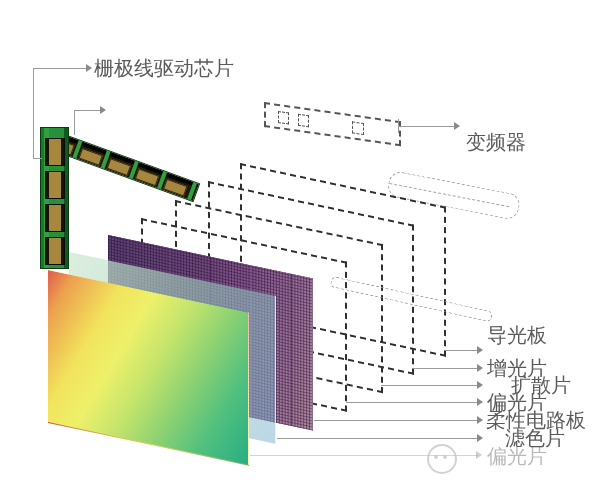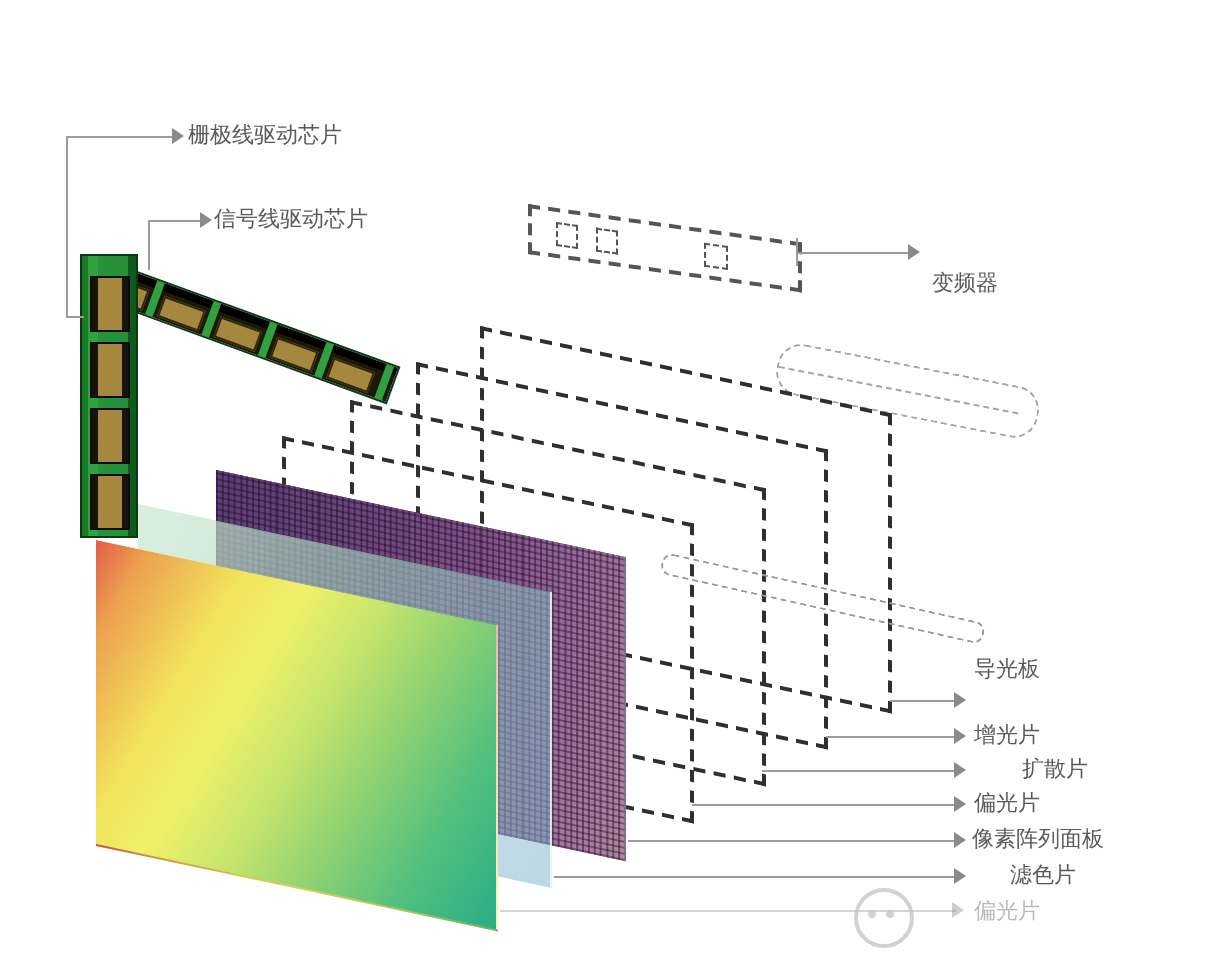--- a/index.html
+++ b/index.html
@@ -6,21 +6,21 @@
   #stage{
     position:relative;width:609px;height:480px;background:#ffffff;
     overflow:hidden;font-family:"Liberation Sans","DejaVu Sans",sans-serif;
   }
   
   .title{
     position:absolute;left:28px;top:18px;font-size:21px;font-weight:700;
     color:#141414;letter-spacing:.2px;
   }
   
-  .lbl{position:absolute;font-size:11px;color:#5a5a5a;white-space:nowrap;line-height:17px;}
+  .lbl{position:absolute;font-size:20px;color:#5a5a5a;white-space:nowrap;line-height:17px;}
   
   .ln{position:absolute;background:#9b9b9b;}
   .h{height:1px;} .v{width:1px;}
   .arrow{
     position:absolute;width:0;height:0;border-top:4px solid transparent;
     border-bottom:4px solid transparent;border-left:6px solid #8a8a8a;
   }
   
   .layer{position:absolute;transform-origin:0 0;transform:skewY(12deg);}
   .dashedLayer{border:2px dashed #2f2f2f;background:transparent;}
@@ -153,21 +153,20 @@
   </div>
 
   <div class="ln v" style="left:33px;top:68px;height:91px;z-index:30"></div>
   <div class="ln h" style="left:33px;top:68px;width:55px;z-index:30"></div>
   <div class="ln h" style="left:33px;top:158px;width:9px;z-index:30"></div>
   <div class="arrow" style="left:86px;top:64px;z-index:30"></div>
   <div class="lbl" style="left:94px;top:60px">栅极线驱动芯片</div>
   <div class="ln v" style="left:74px;top:110px;height:25px;z-index:30"></div>
   <div class="ln h" style="left:74px;top:110px;width:28px;z-index:30"></div>
   <div class="arrow" style="left:100px;top:106px;z-index:30"></div>
-  <div class="lbl" style="left:107px;top:102px">信号线驱动芯片</div>
 
   <div class="ln v" style="left:398px;top:119px;height:14px;z-index:30"></div>
   <div class="ln h" style="left:398px;top:126px;width:58px;z-index:30"></div>
   <div class="arrow" style="left:454px;top:122px;z-index:30"></div>
   <div class="lbl" style="left:466px;top:134px">变频器</div>
 
   <div class="ln h" style="left:445px;top:350px;width:34px;z-index:30"></div>
   <div class="arrow" style="left:477px;top:346px;z-index:30"></div>
   <div class="lbl" style="left:487px;top:327px">导光板</div>
 
@@ -178,21 +177,21 @@
   <div class="ln h" style="left:381px;top:385px;width:98px;z-index:30"></div>
   <div class="arrow" style="left:477px;top:381px;z-index:30"></div>
   <div class="lbl" style="left:511px;top:377px">扩散片</div>
 
   <div class="ln h" style="left:346px;top:402px;width:133px;z-index:30"></div>
   <div class="arrow" style="left:477px;top:398px;z-index:30"></div>
   <div class="lbl" style="left:487px;top:394px">偏光片</div>
 
   <div class="ln h" style="left:314px;top:420px;width:165px;z-index:30"></div>
   <div class="arrow" style="left:477px;top:416px;z-index:30"></div>
-  <div class="lbl" style="left:486px;top:412px">像素阵列面板</div>
+  <div class="lbl" style="left:486px;top:412px">柔性电路板</div>
 
   <div class="ln h" style="left:277px;top:438px;width:202px;z-index:30"></div>
   <div class="arrow" style="left:477px;top:434px;z-index:30"></div>
   <div class="lbl" style="left:505px;top:430px">滤色片</div>
 
   <div class="ln h faded" style="left:250px;top:455px;width:228px;z-index:30"></div>
   <div class="arrow faded" style="left:476px;top:451px;z-index:30"></div>
   <div class="lbl faded" style="left:487px;top:448px">偏光片</div>
 
   <div class="wm-icon"></div>

